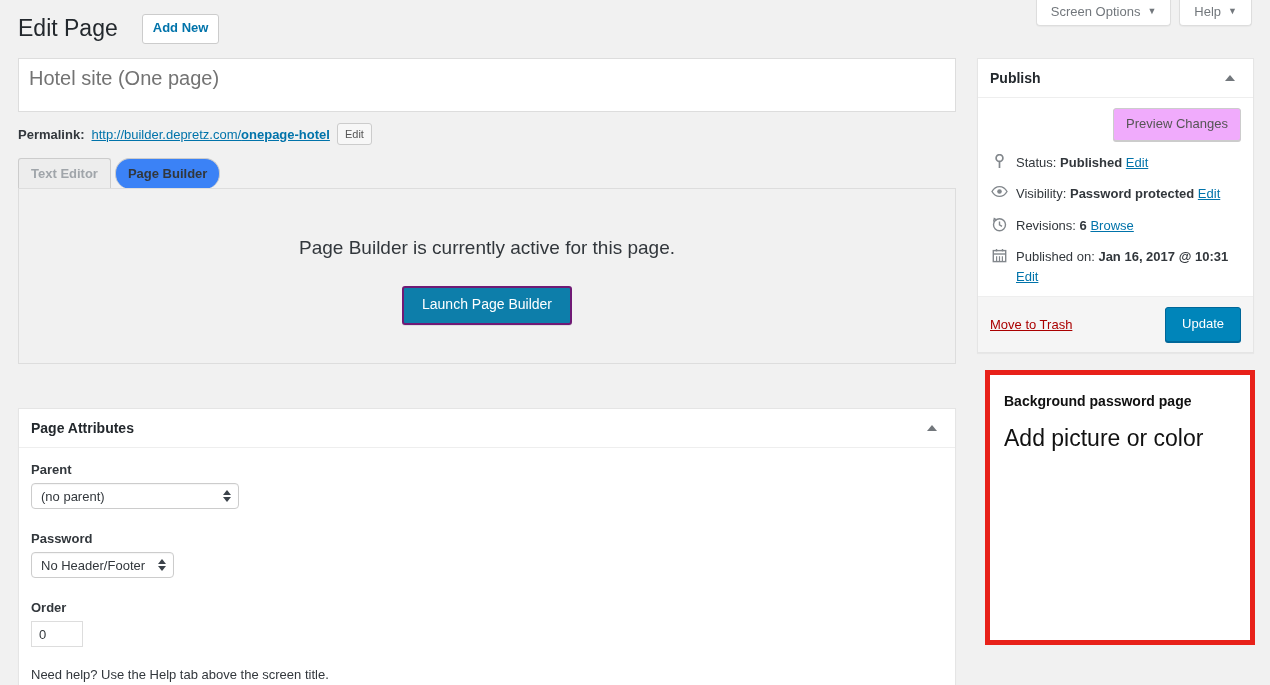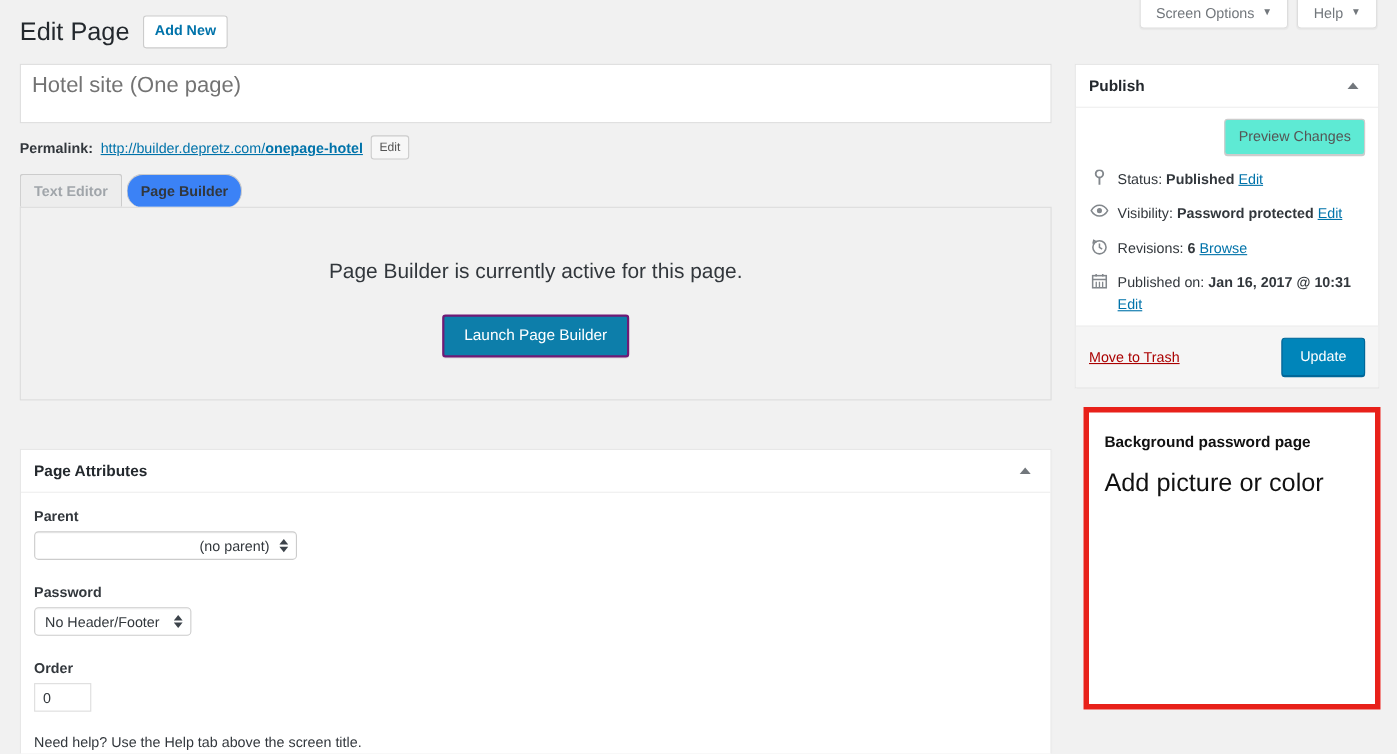--- a/index.html
+++ b/index.html
@@ -20,21 +20,21 @@
     font-size: 13px; color: #72777c;
     padding: 9px 14px 7px 14px; line-height: 1;
     display: flex; align-items: center; gap: 7px;
     box-shadow: 0 1px 1px rgba(0,0,0,.04);
   }
   .caret-down { font-size: 9px; color: #72777c; }
 
   
   .page-head {
     position: absolute; left: 18px; top: 14px;
-    display: flex; align-items: center; gap: 12px;
+    display: flex; align-items: center; gap: 24px;
   }
   .page-title-h1 { font-size: 23px; font-weight: 400; color: #23282d; line-height: 1.3; margin: 0; }
   .add-new-btn {
     font-size: 13px; font-weight: bold; color: #0073aa;
     background: #fff; border: 1px solid #ccc; border-radius: 3px;
     padding: 4px 10px 5px; line-height: 1.4;
   }
 
   
   .main-col { position: absolute; left: 18px; top: 58px; width: 938px; }
@@ -103,21 +103,21 @@
   .attr-body { padding: 14px 12px 0; }
   .attr-label { font-size: 13px; font-weight: bold; color: #32373c; margin-bottom: 6px; }
   .attr-label.sub { margin-top: 22px; }
   .wp-select {
     position: relative; display: inline-flex; align-items: center;
     background: #fff; border: 1px solid #ccc; border-radius: 4px;
     font-size: 13px; color: #32373c; height: 26px;
     padding: 0 24px 0 9px; box-sizing: border-box;
     box-shadow: inset 0 1px 1px rgba(0,0,0,.04);
   }
-  .wp-select.parent { width: 239px; justify-content: flex-end; }
+  .wp-select.parent { width: 208px; }
   .wp-select.template { width: 143px; }
   .stepper {
     position: absolute; right: 7px; top: 50%; transform: translateY(-50%);
     display: flex; flex-direction: column; gap: 2px; line-height: 0;
   }
   .stepper i { width:0;height:0;border-left:4px solid transparent;border-right:4px solid transparent; }
   .stepper i.up { border-bottom: 5px solid #3c434a; }
   .stepper i.dn { border-top: 5px solid #3c434a; }
   .order-input {
     width: 52px; height: 26px; box-sizing: border-box;
@@ -134,21 +134,21 @@
     box-shadow: 0 1px 1px rgba(0,0,0,.04); box-sizing: border-box;
   }
   .publish-head {
     border-bottom: 1px solid #eee; padding: 11px 12px;
     display: flex; justify-content: space-between; align-items: center;
     font-size: 14px; font-weight: bold; color: #23282d;
   }
   .publish-body { padding: 10px 12px 10px; }
   .preview-row { display: flex; justify-content: flex-end; }
   .preview-btn {
-    font-size: 13px; color: #555; background: #5eead4;
+    font-size: 13px; color: #555; background: #f0abfc;
     border: 1px solid #ccc; border-radius: 3px;
     padding: 5px 12px 6px; line-height: 1.5;
     box-shadow: 0 1px 0 #ccc;
   }
   .pub-row {
     display: flex; align-items: flex-start; gap: 8px;
     font-size: 13px; color: #32373c; margin-top: 12px; line-height: 1.5;
   }
   .pub-row .ico { width: 18px; flex: 0 0 18px; color: #82878c; display: flex; justify-content: center; padding-top: 1px; }
   .pub-row b { font-weight: bold; }

